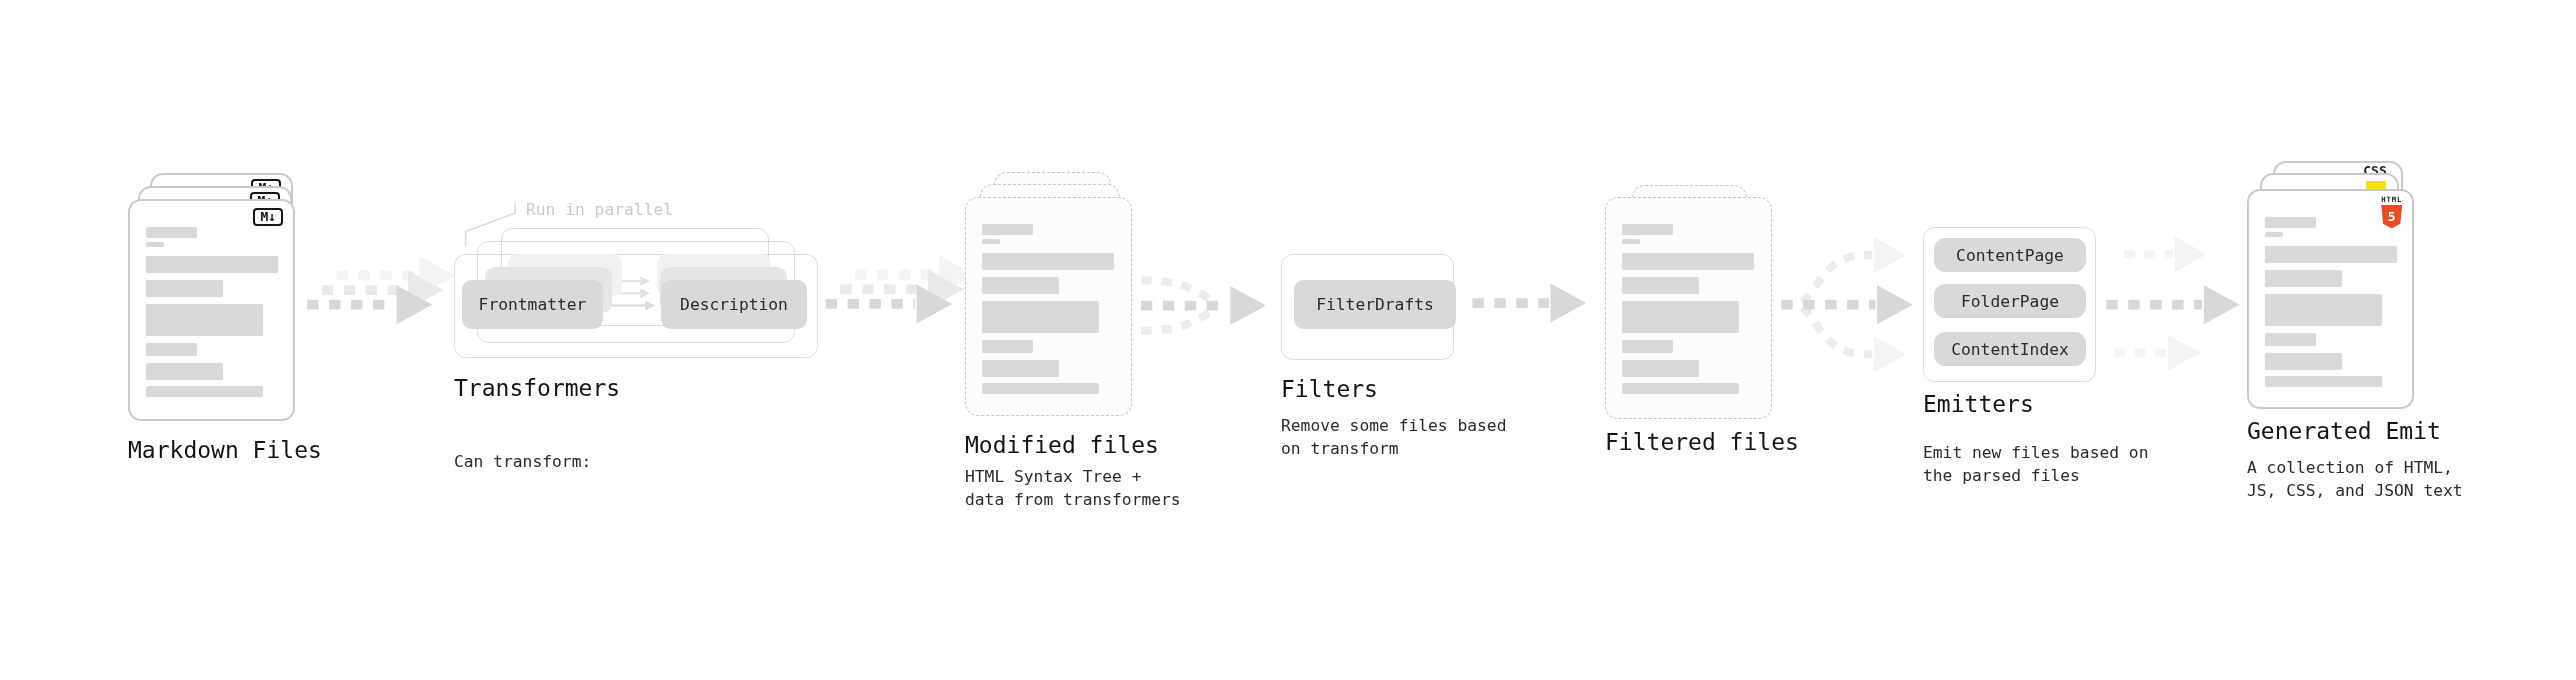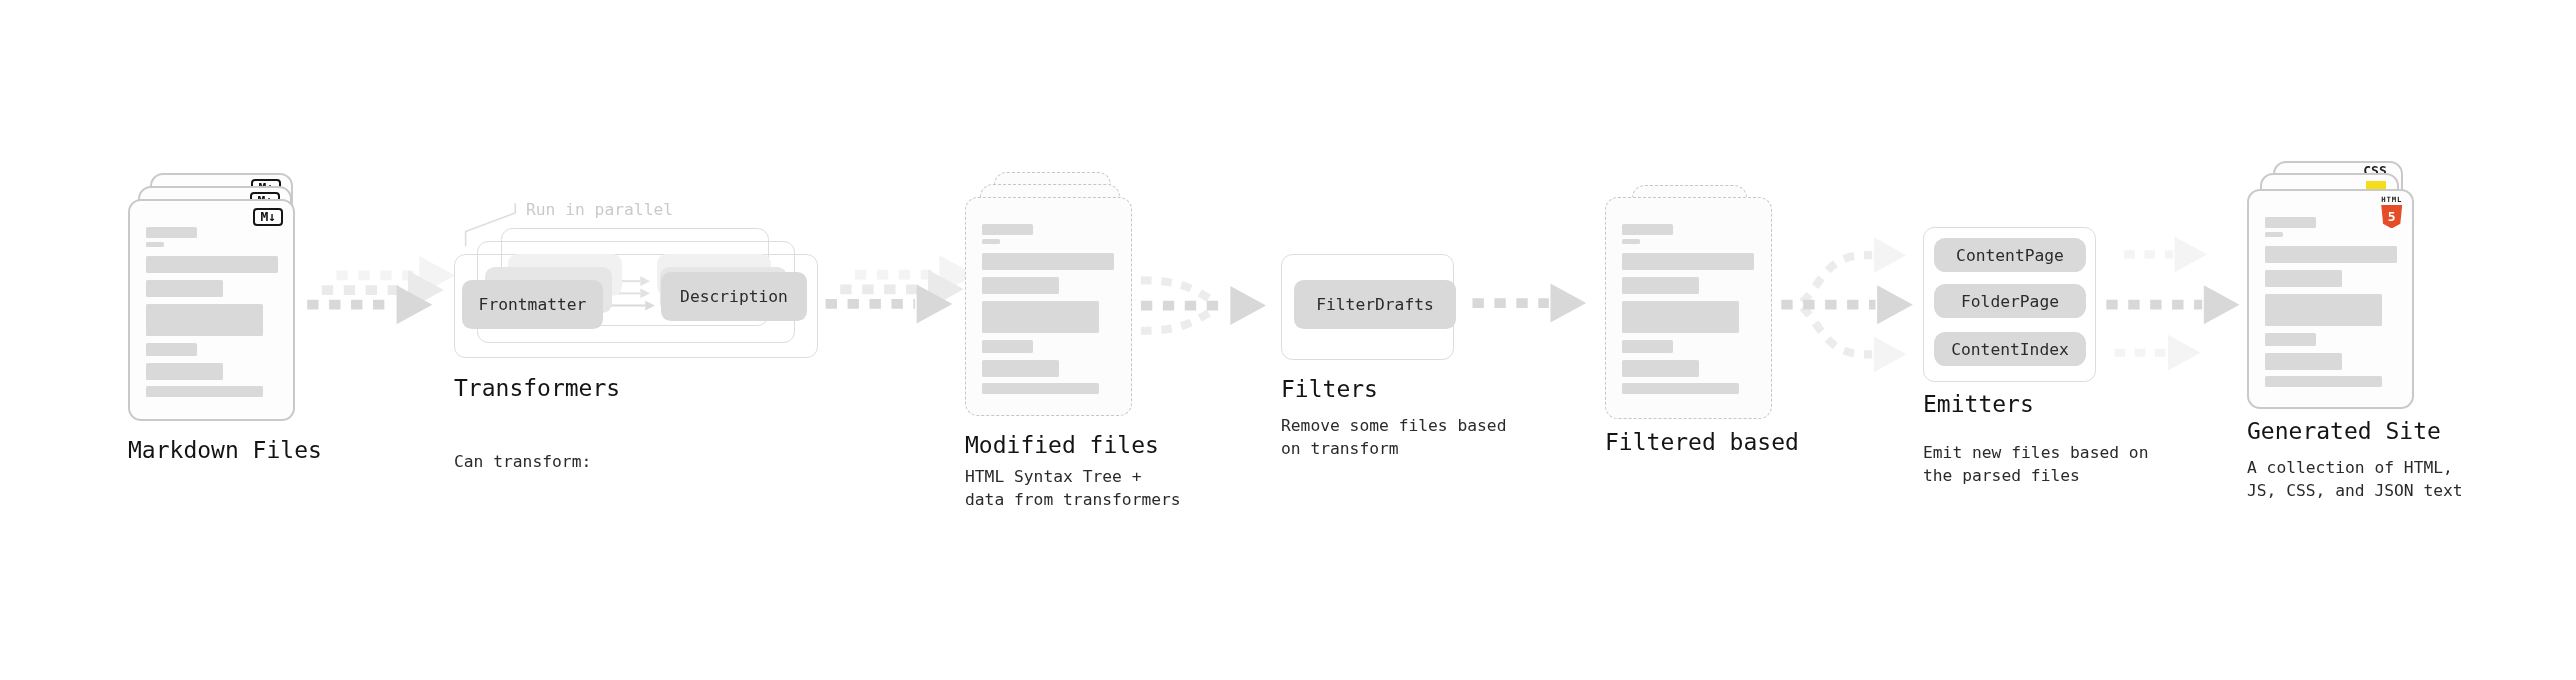--- a/index.html
+++ b/index.html
@@ -148,21 +148,21 @@
 
   <div class="annotation" style="left:526px;top:200px;">Run in parallel</div>
   <div class="obox" style="left:501px;top:228px;width:268px;height:98px;"></div>
   <div class="obox" style="left:477px;top:241px;width:318px;height:102px;"></div>
   <div class="obox" style="left:454px;top:254px;width:364px;height:104px;"></div>
   <div class="pill echo2" style="left:508px;top:254px;width:114px;height:42px;"></div>
   <div class="pill echo1" style="left:485px;top:267px;width:127px;height:46px;"></div>
   <div class="pill" style="left:462px;top:280px;width:141px;height:49px;">Frontmatter</div>
   <div class="pill echo2" style="left:657px;top:254px;width:114px;height:42px;"></div>
   <div class="pill echo1" style="left:660px;top:267px;width:127px;height:46px;"></div>
-  <div class="pill" style="left:661px;top:272px;width:146px;height:49px;">Description</div>
+  <div class="pill" style="left:661px;top:280px;width:146px;height:49px;">Description</div>
   <div class="stage-label" style="left:454px;top:375px;">Transformers</div>
   <div class="stage-desc" style="left:454px;top:415px;margin-top:35px;">Can transform:</div>
 
   <div class="doc dashed" style="left:994px;top:172px;width:117px;height:57px;"></div>
   <div class="doc dashed" style="left:980px;top:184px;width:140px;height:57px;"></div>
   <div class="doc dashed" style="left:965px;top:197px;width:167px;height:219px;">
     <div class="bar b1"></div>
     <div class="bar b2"></div>
     <div class="bar b3"></div>
     <div class="bar b4"></div>
@@ -189,21 +189,21 @@
   <div class="doc dashed" style="left:1605px;top:197px;width:167px;height:222px;">
     <div class="bar b1"></div>
     <div class="bar b2"></div>
     <div class="bar b3"></div>
     <div class="bar b4"></div>
     <div class="bar b5"></div>
     <div class="bar b6"></div>
     <div class="bar b7"></div>
     <div class="bar b8"></div>
   </div>
-  <div class="stage-label" style="left:1605px;top:429px;">Filtered based</div>
+  <div class="stage-label" style="left:1605px;top:429px;">Filtered files</div>
 
   <div class="obox" style="left:1923px;top:227px;width:173px;height:155px;"></div>
   <div class="pill" style="left:1934px;top:238px;width:152px;height:34px;border-radius:11.4px;">ContentPage</div>
   <div class="pill" style="left:1934px;top:284px;width:152px;height:34px;border-radius:11.4px;">FolderPage</div>
   <div class="pill" style="left:1934px;top:332px;width:152px;height:34px;border-radius:11.4px;">ContentIndex</div>
   <div class="stage-label" style="left:1923px;top:391px;">Emitters</div>
   <div class="stage-desc" style="left:1923px;top:441px;">
     <div>Emit new files based on</div>
     <div>the parsed files</div>
   </div>
@@ -224,20 +224,20 @@
     </div>
     <div class="bar b1"></div>
     <div class="bar b2"></div>
     <div class="bar b3"></div>
     <div class="bar b4"></div>
     <div class="bar b5"></div>
     <div class="bar b6"></div>
     <div class="bar b7"></div>
     <div class="bar b8"></div>
   </div>
-  <div class="stage-label" style="left:2247px;top:418px;">Generated Site</div>
+  <div class="stage-label" style="left:2247px;top:418px;">Generated Emit</div>
   <div class="stage-desc" style="left:2247px;top:456px;">
     <div>A collection of HTML,</div>
     <div>JS, CSS, and JSON text</div>
   </div>
 
 </div>
 
 
 </body></html>

